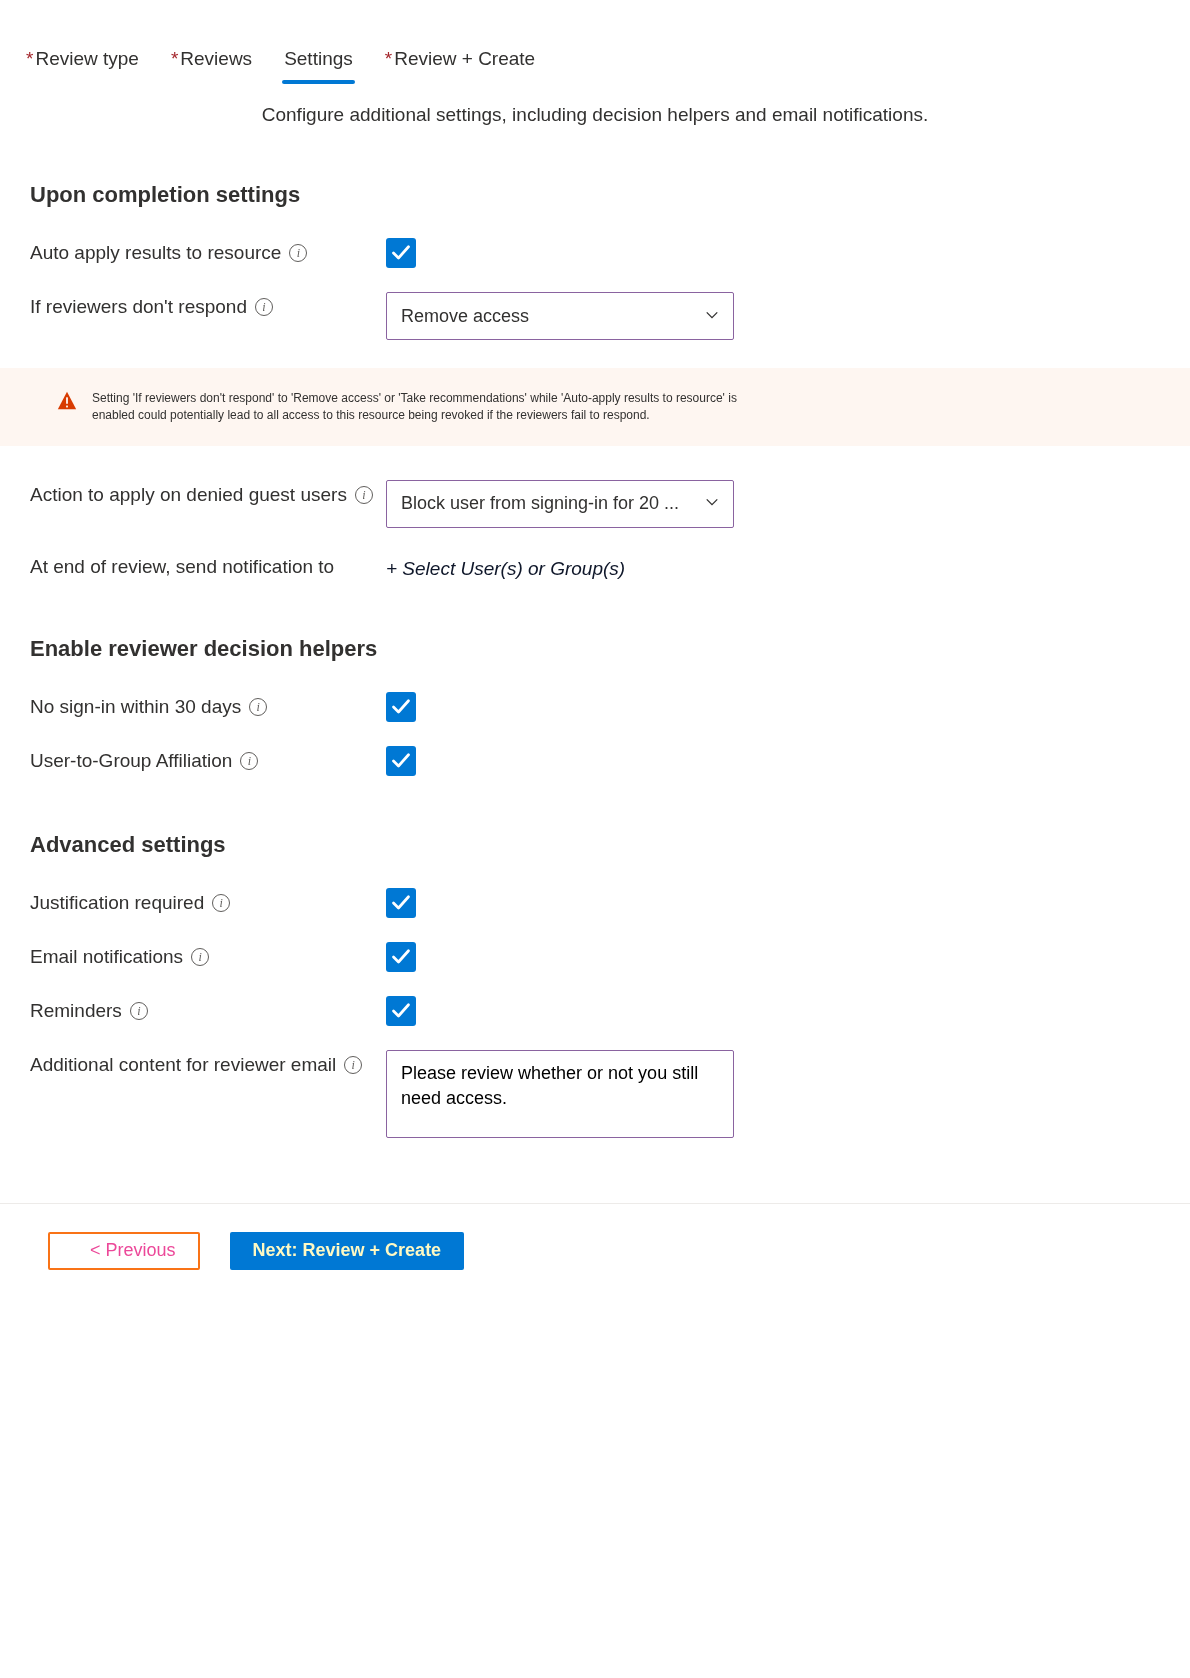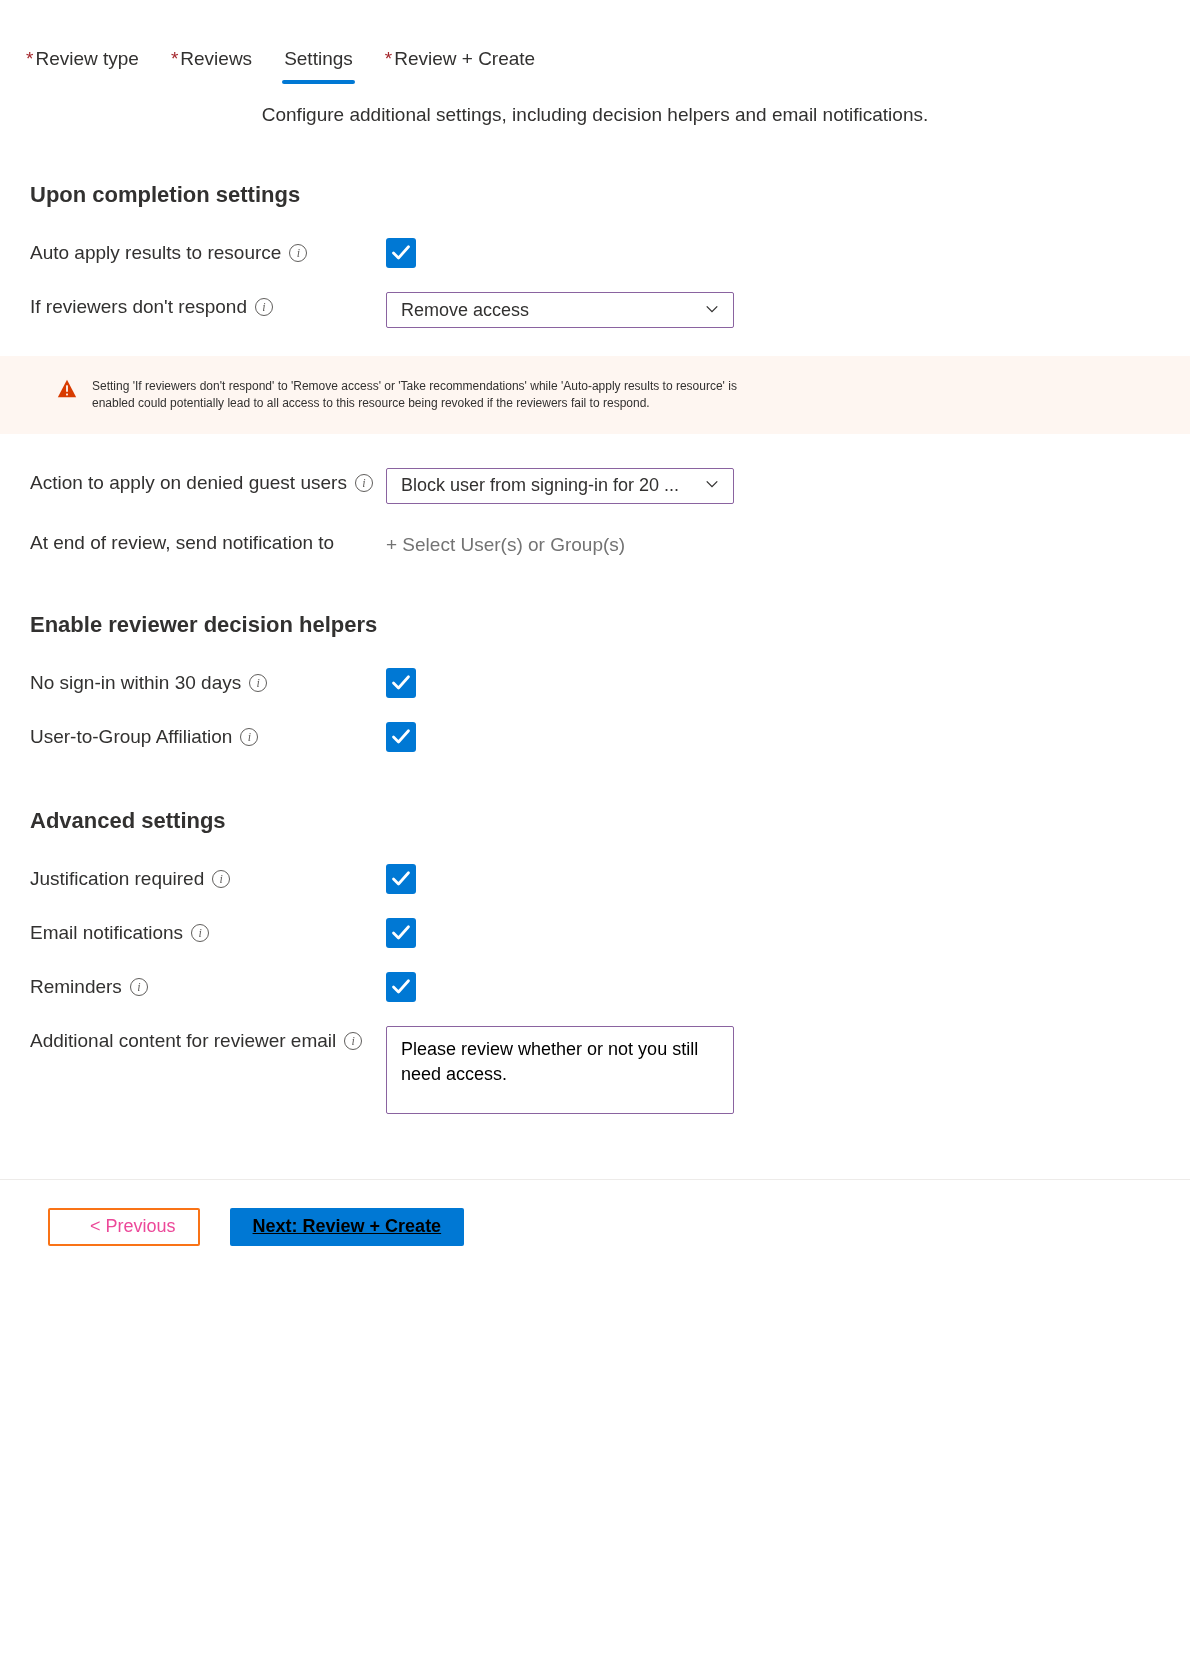--- a/index.html
+++ b/index.html
@@ -89,21 +89,21 @@
       background: #0078d4;
       border-radius: 3px;
       display: flex;
       align-items: center;
       justify-content: center;
       cursor: pointer;
     }
     .checkbox svg { width: 20px; height: 20px; }
     .select {
       width: 348px;
-      height: 36px;
+      height: 48px;
       border: 1px solid #8a63a0;
       border-radius: 2px;
       display: flex;
       align-items: center;
       justify-content: space-between;
       padding: 16px 14px;
       cursor: pointer;
       font-size: 18px;
       background: #fff;
     }
@@ -130,25 +130,26 @@
       flex: 0 0 auto;
     }
     .warning-icon svg { width: 22px; height: 22px; fill: #d83b01; }
     .warning-text {
       font-size: 12px;
       line-height: 1.4;
       color: #323130;
       max-width: 660px;
     }
     .link-button {
-      color: #737373;
+      color: #0f172a;
       font-size: 19px;
       cursor: pointer;
       padding-top: 6px;
       display: inline-block;
+      font-style: italic;
     }
     .textarea {
       width: 348px;
       min-height: 88px;
       border: 1px solid #8a63a0;
       border-radius: 2px;
       padding: 10px 14px;
       font-size: 18px;
       font-family: inherit;
       resize: none;
@@ -174,23 +175,22 @@
       border: 1px solid transparent;
     }
     .btn.secondary {
       background: #fff;
       border: 2px solid #f97316;
       color: #ec4899;
       padding-left: 40px;
     }
     .btn.primary {
       background: #0078d4;
-      color: #000000;
+      color: #fef9c3;
       font-weight: 600;
-      text-decoration: underline;
     }
   </style>
 </head>
 <body>
 
 <div class="tabs">
   <div class="tab">
     <span class="req-mark">*</span><span>Review type</span>
   </div>
   <div class="tab">

